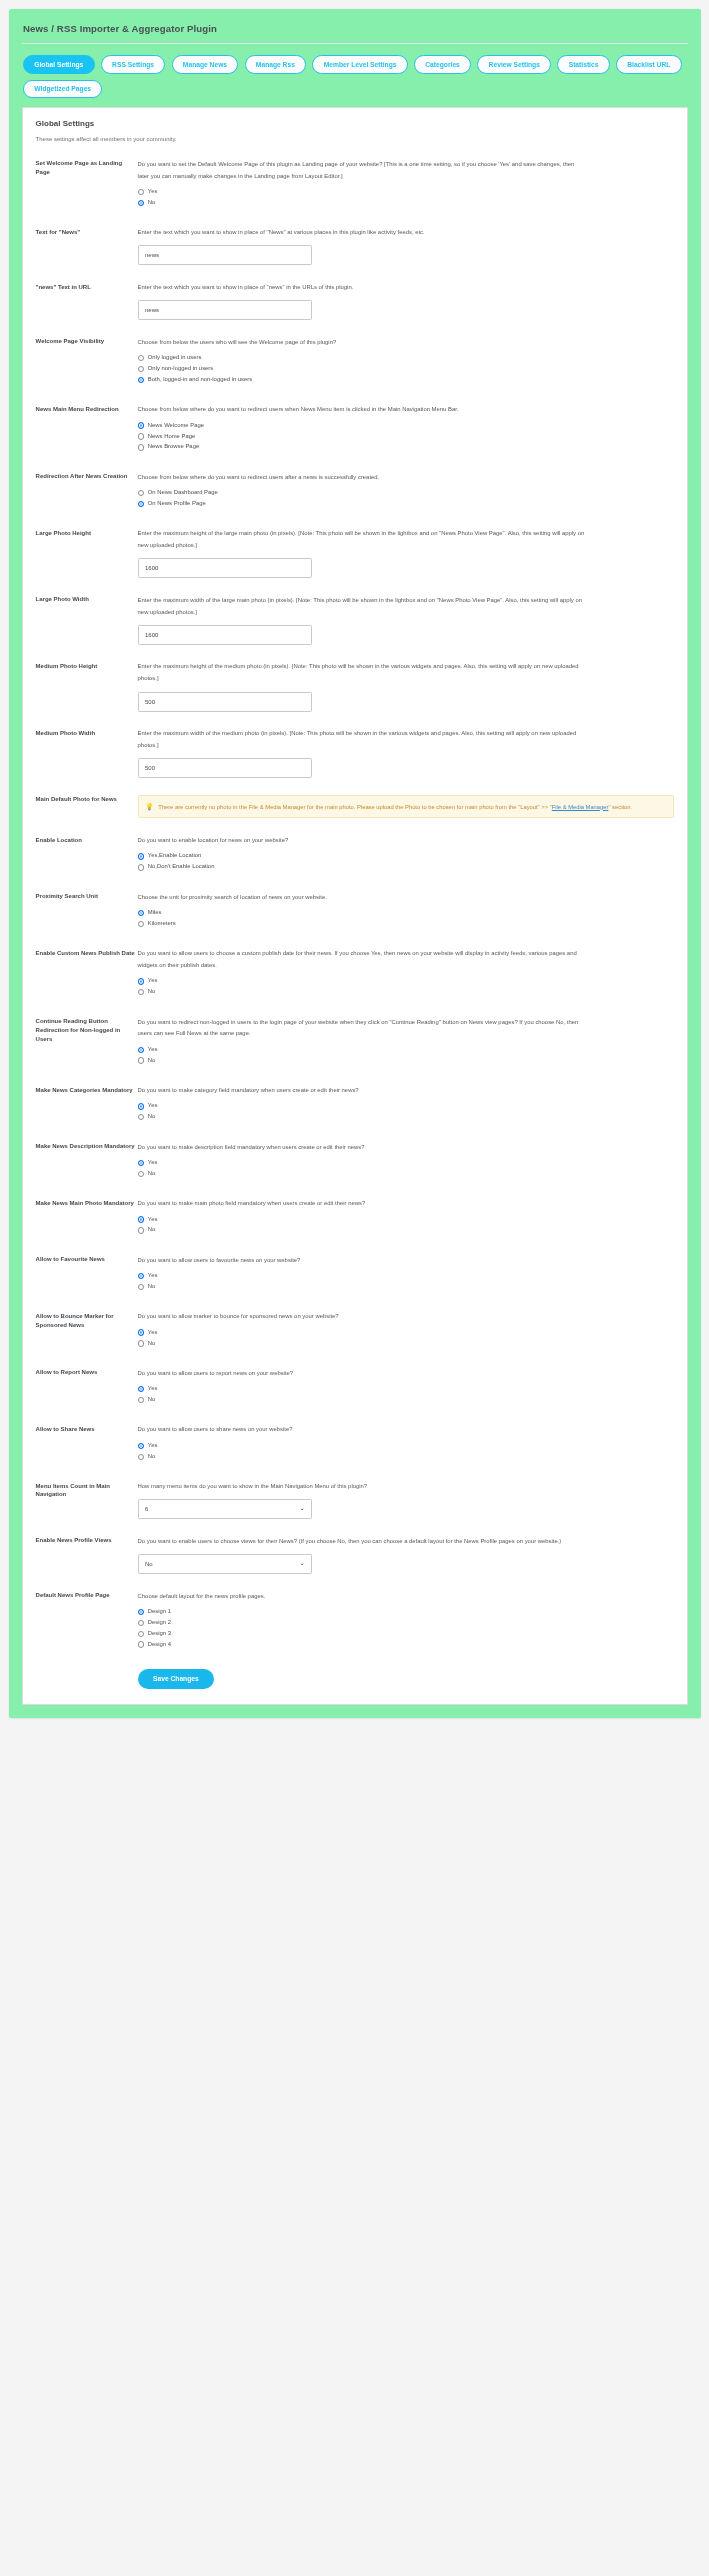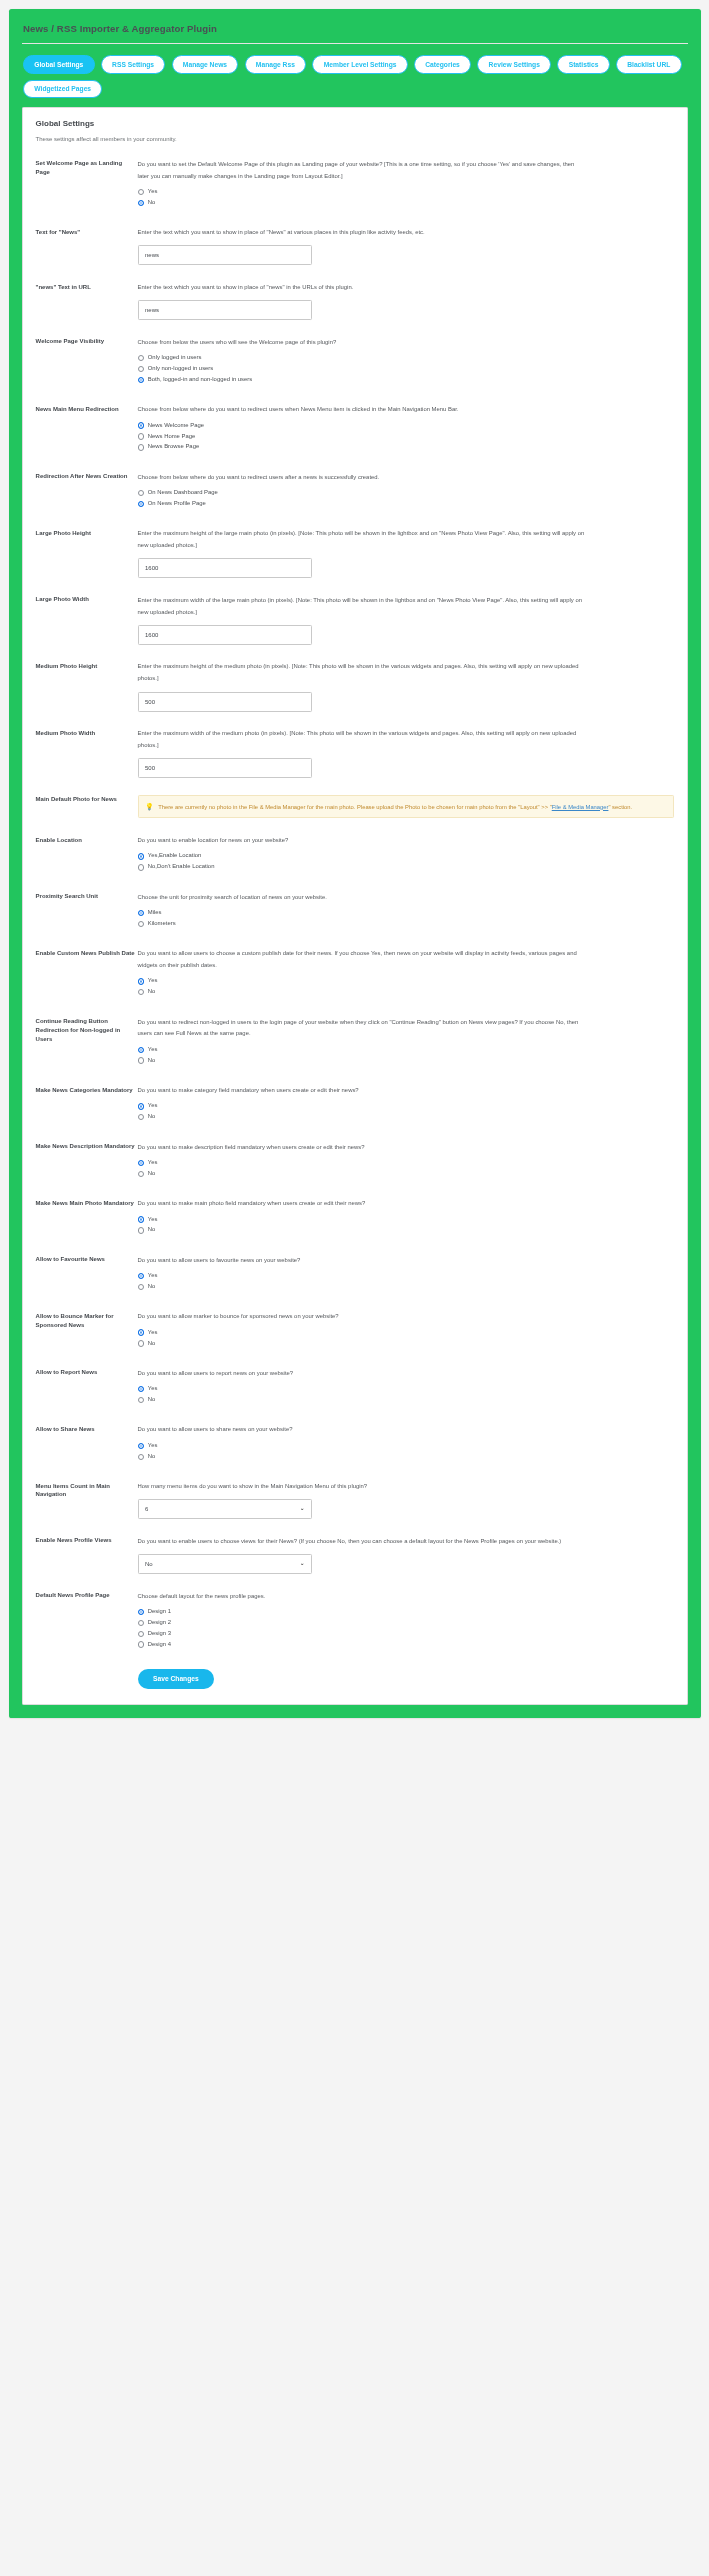--- a/index.html
+++ b/index.html
@@ -9,21 +9,21 @@
     font-family: "Liberation Sans", sans-serif;
   }
   body { width: 710px; }
 
   .page-wrap {
     width: 710px;
     padding: 9px 9px 14px 9px;
   }
 
   .card {
-    background: #22c55e;
+    background: #86efac;
     border-radius: 2.6px;
     box-shadow: 0 0.6px 1.3px rgba(0,0,0,0.08);
     padding: 10.2px 12.8px 12.8px 12.8px;
   }
 
   .page-title {
     font-size: 9.6px;
     font-weight: bold;
     color: #4a4f54;
     padding: 3.8px 1.3px 9px 1.3px;

